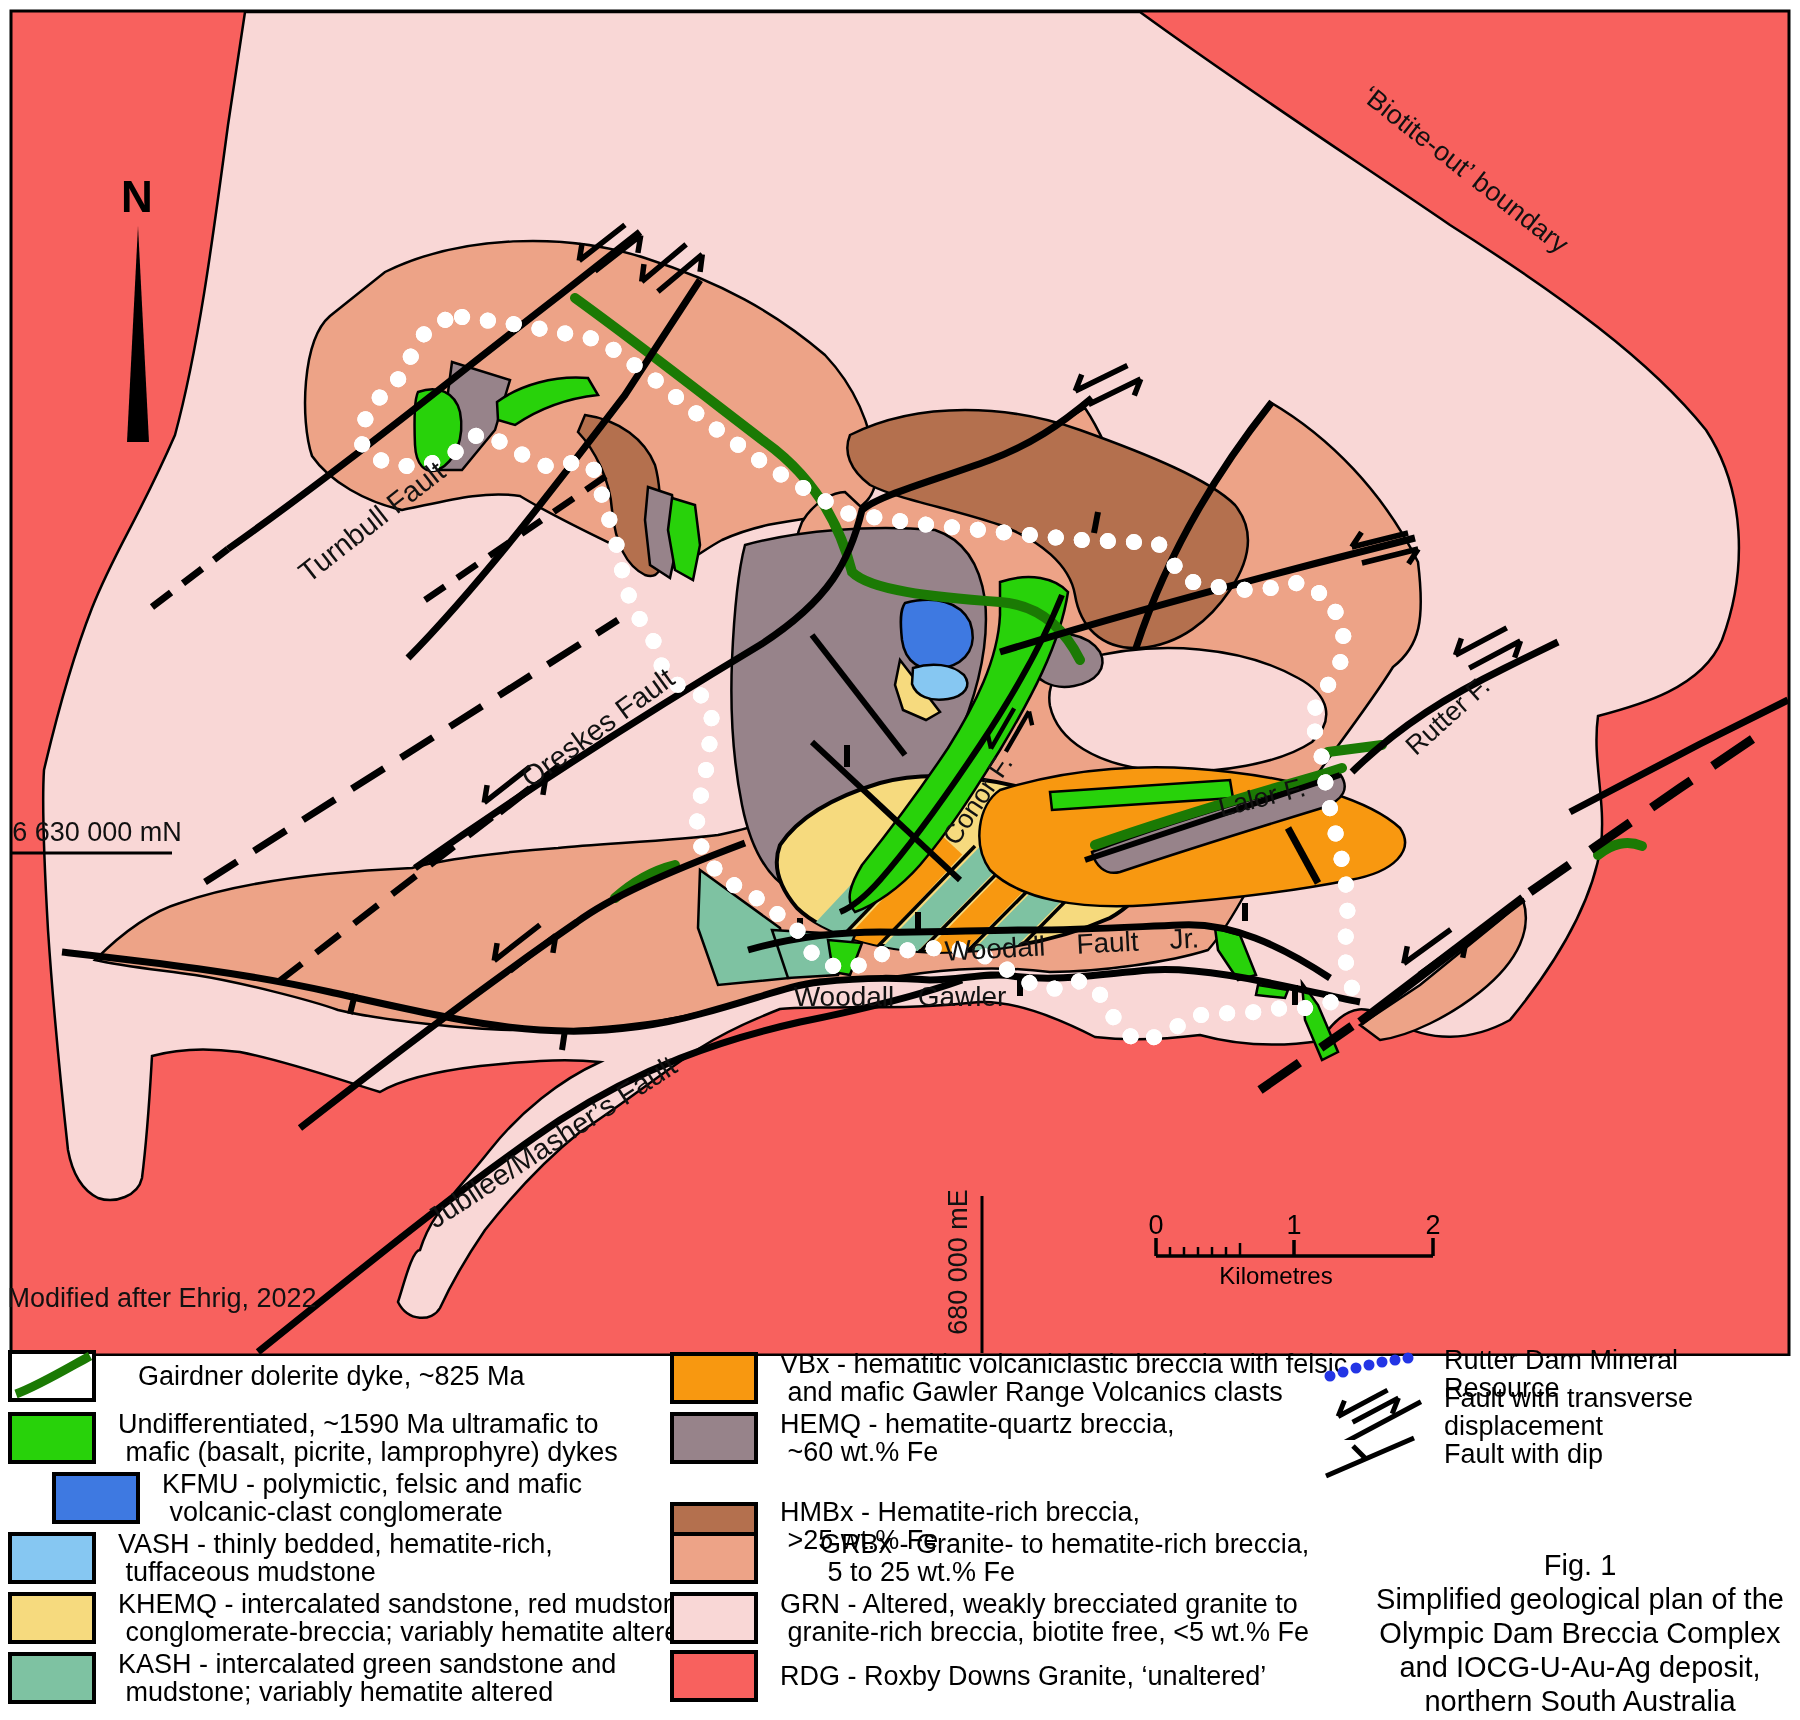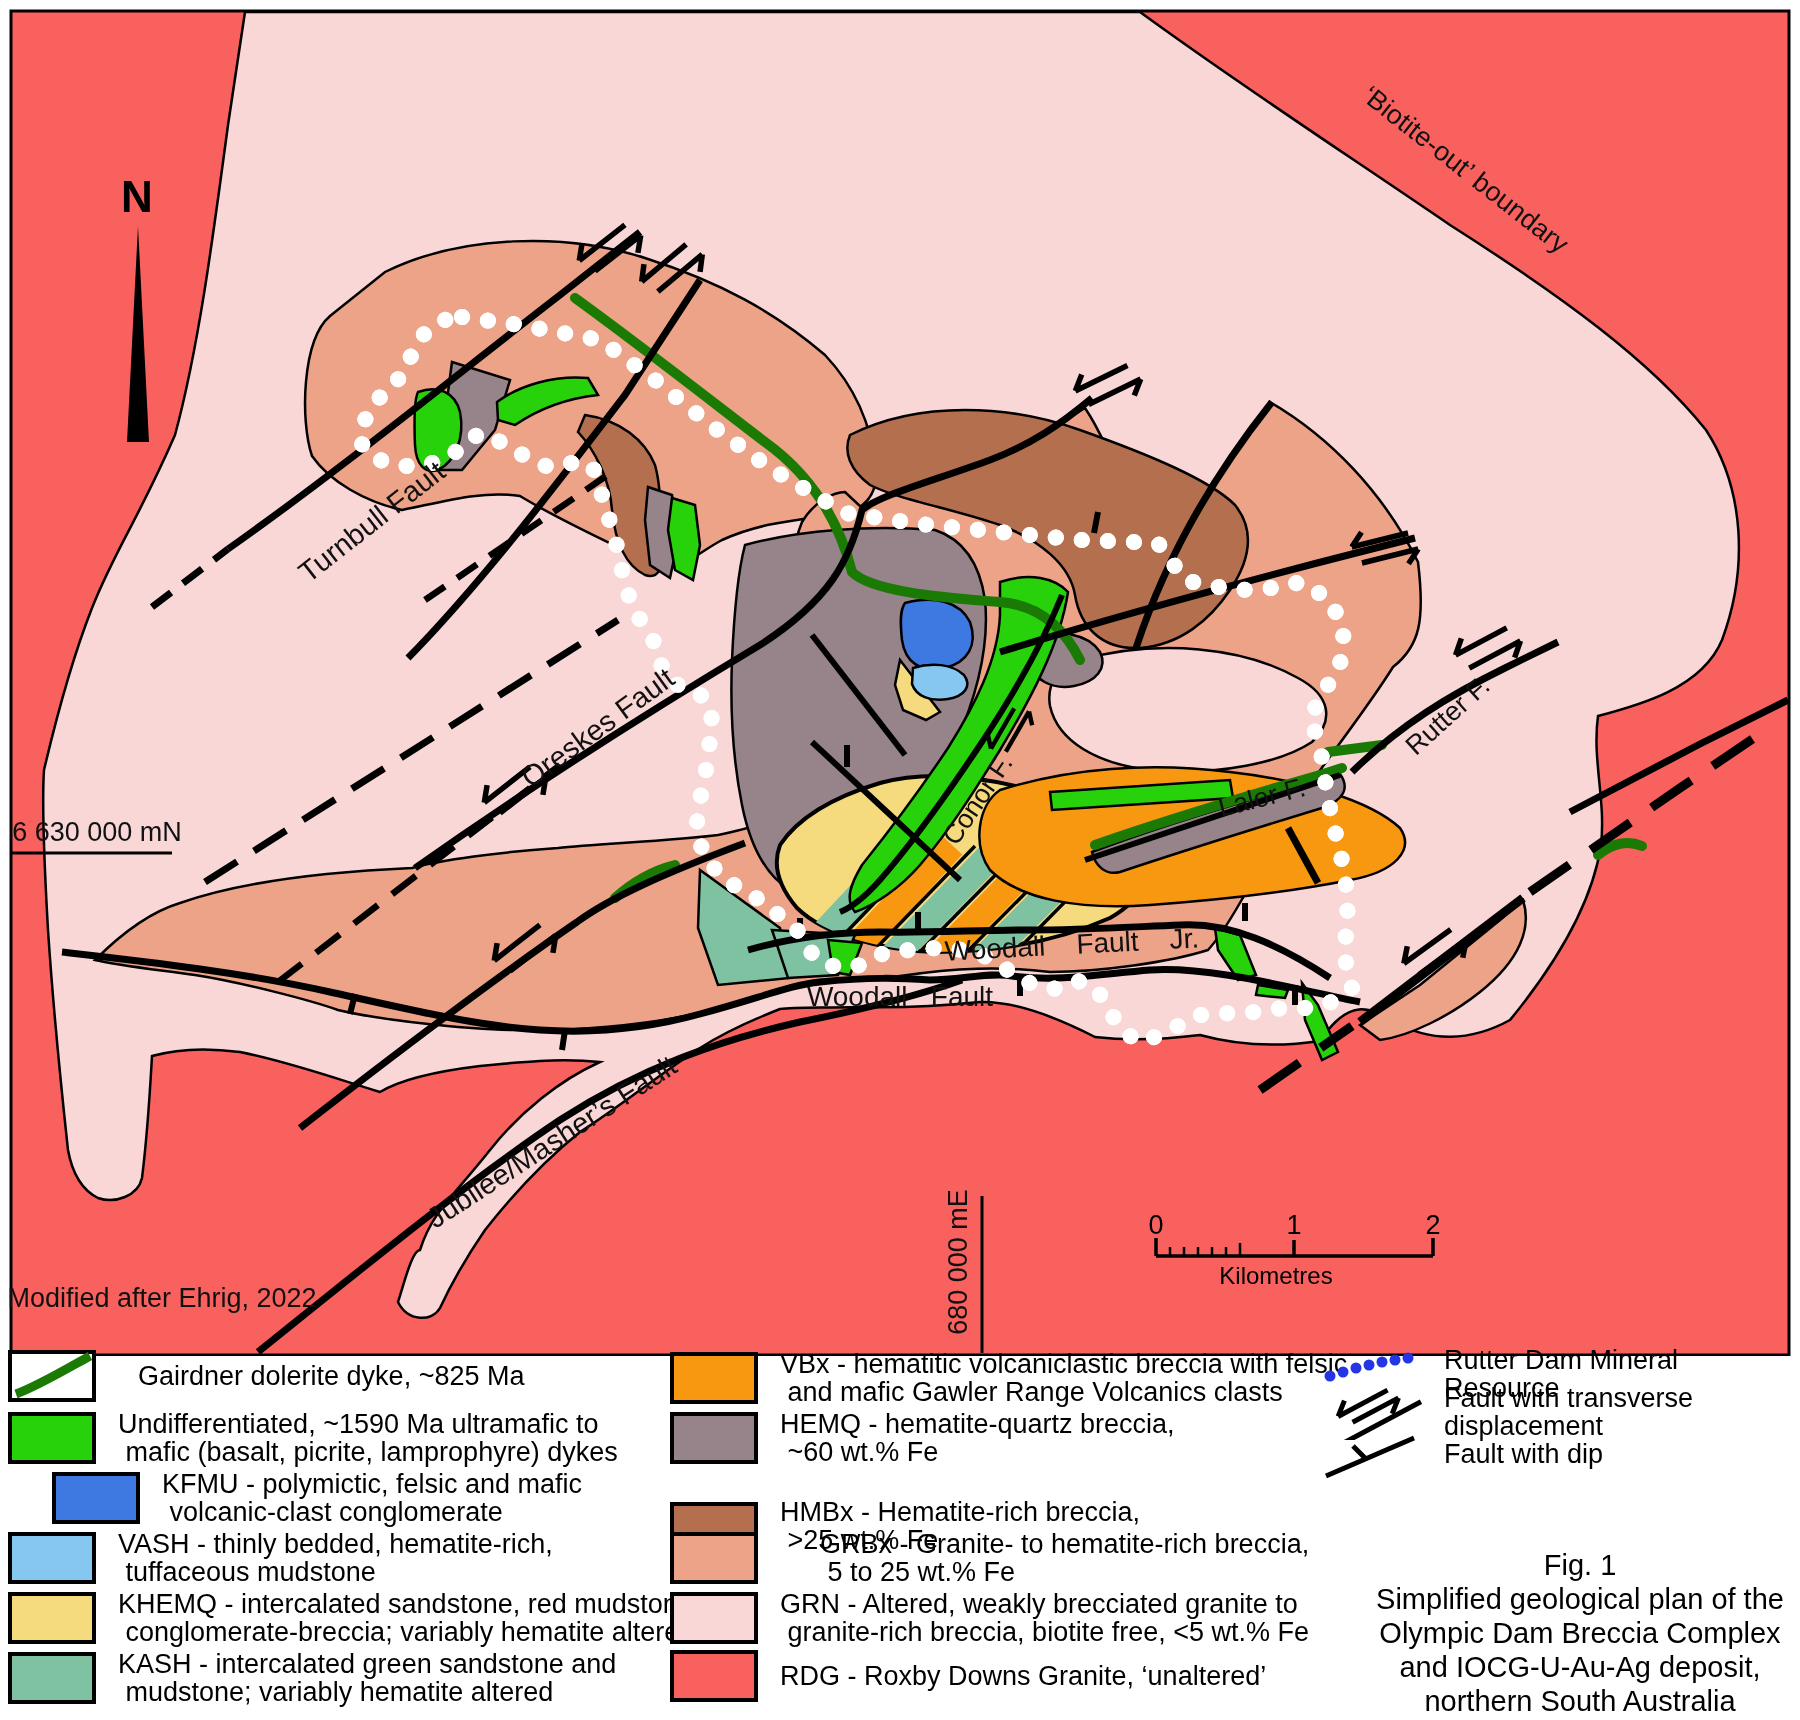--- a/index.html
+++ b/index.html
@@ -251,21 +251,21 @@
     </g>
   </g>
 
   <rect x="11" y="11" width="1778" height="1344" fill="none" stroke="#000" stroke-width="3"></rect>
 </svg>
 
 <div class="north-n" style="left:137px;top:197px;">N</div>
 <div class="map-label" style="left:372px;top:522px;--r:-38deg;font-size:29px;">Turnbull Fault</div>
 <div class="map-label" style="left:598px;top:728px;--r:-36deg;font-size:29px;">Oreskes Fault</div>
 <div class="map-label" style="left:552px;top:1142px;--r:-33deg;font-size:29px;">Jubilee/Masher’s Fault</div>
-<div class="map-label" style="left:900px;top:997px;--r:0deg;">Woodall   Fault</div>
+<div class="map-label" style="left:900px;top:997px;--r:0deg;">Woodall   Gawler</div>
 <div class="map-label" style="left:1072px;top:945px;--r:-3deg;">Woodall    Fault    Jr.</div>
 <div class="map-label" style="left:978px;top:800px;--r:-56deg;font-size:27px;">Conor F.</div>
 <div class="map-label" style="left:1262px;top:798px;--r:-14deg;font-size:27px;">Lalor F.</div>
 <div class="map-label" style="left:1448px;top:716px;--r:-42deg;font-size:27px;">Rutter F.</div>
 <div class="map-label" style="left:1465px;top:170px;--r:38deg;font-size:27px;">‘Biotite-out’ boundary</div>
 <div class="map-label small" style="left:97px;top:832px;">6 630 000 mN</div>
 <div class="map-label small" style="left:958px;top:1262px;--r:-90deg;">680 000 mE</div>
 <div class="map-label small" style="left:162px;top:1298px;">Modified after Ehrig, 2022</div>
 <div class="scale-num" style="left:1156px;top:1210px;">0</div>
 <div class="scale-num" style="left:1294px;top:1210px;">1</div>

